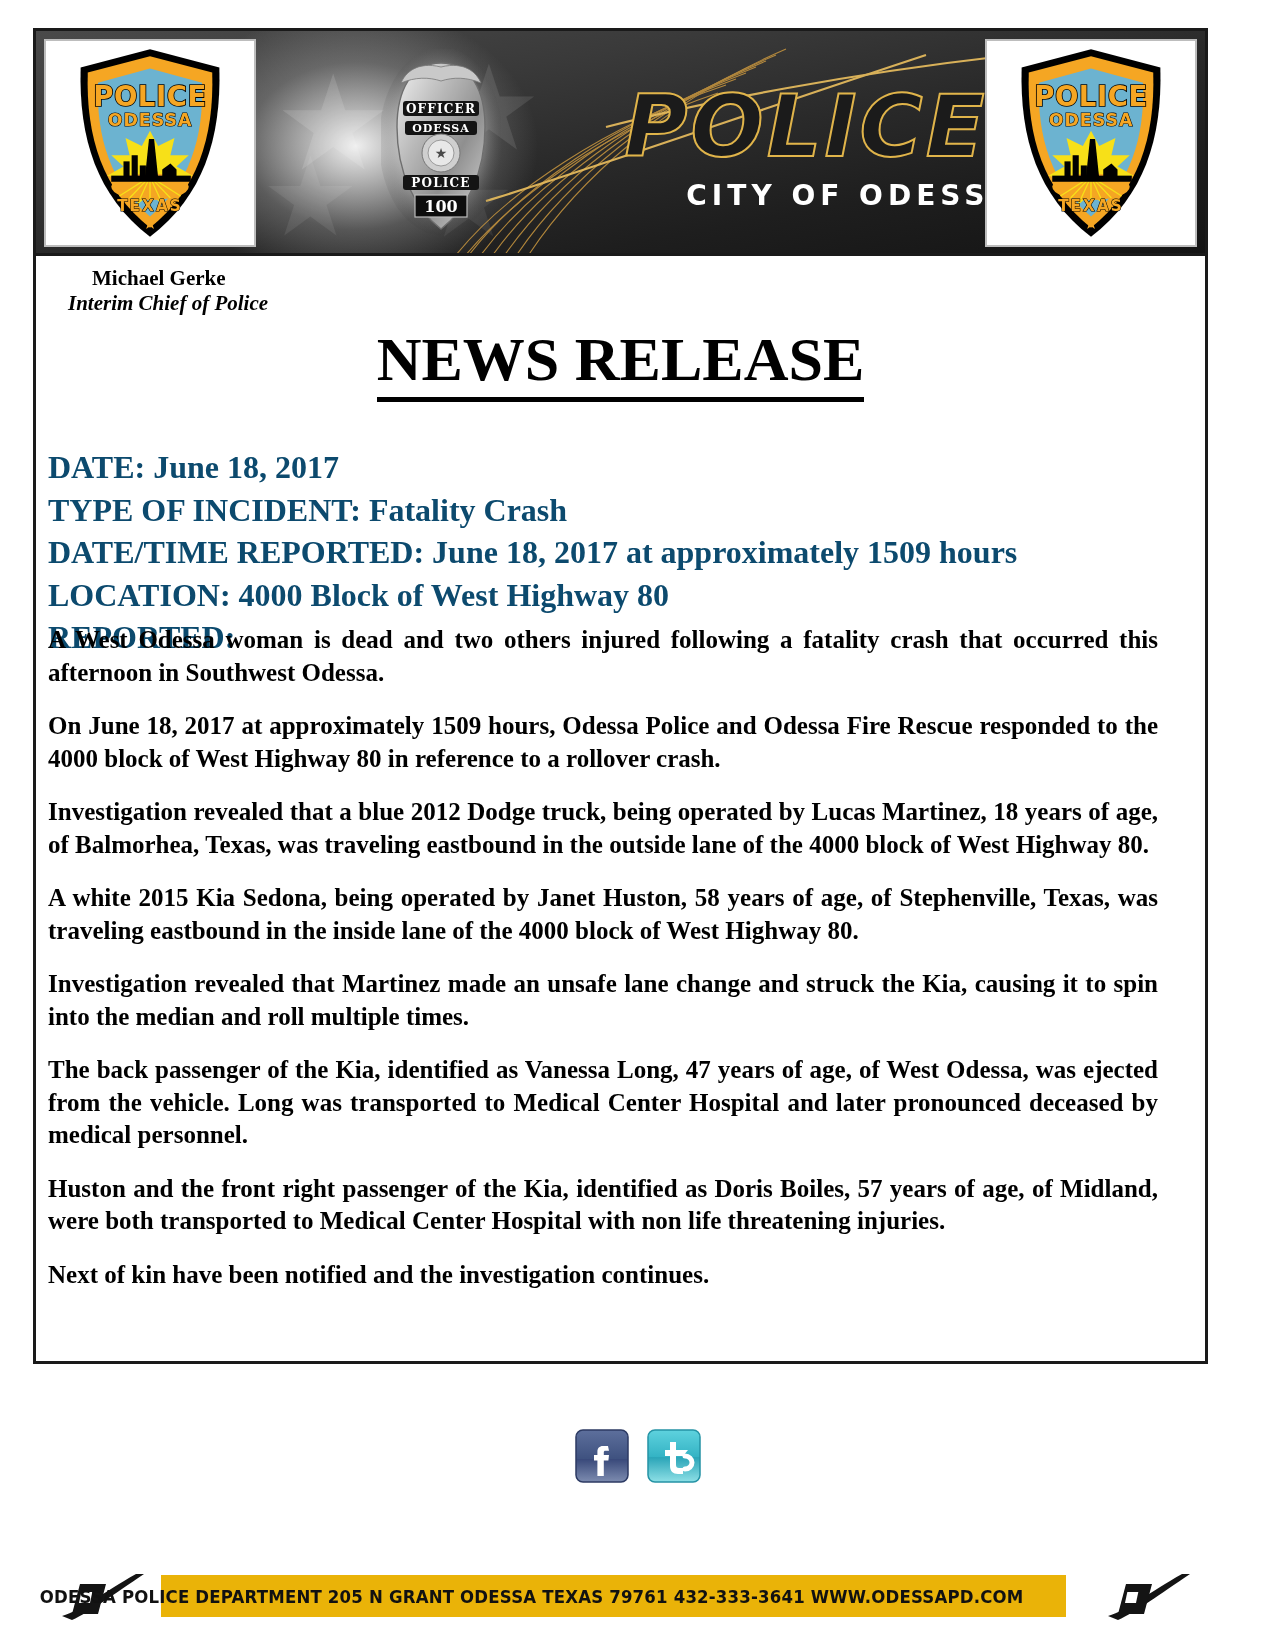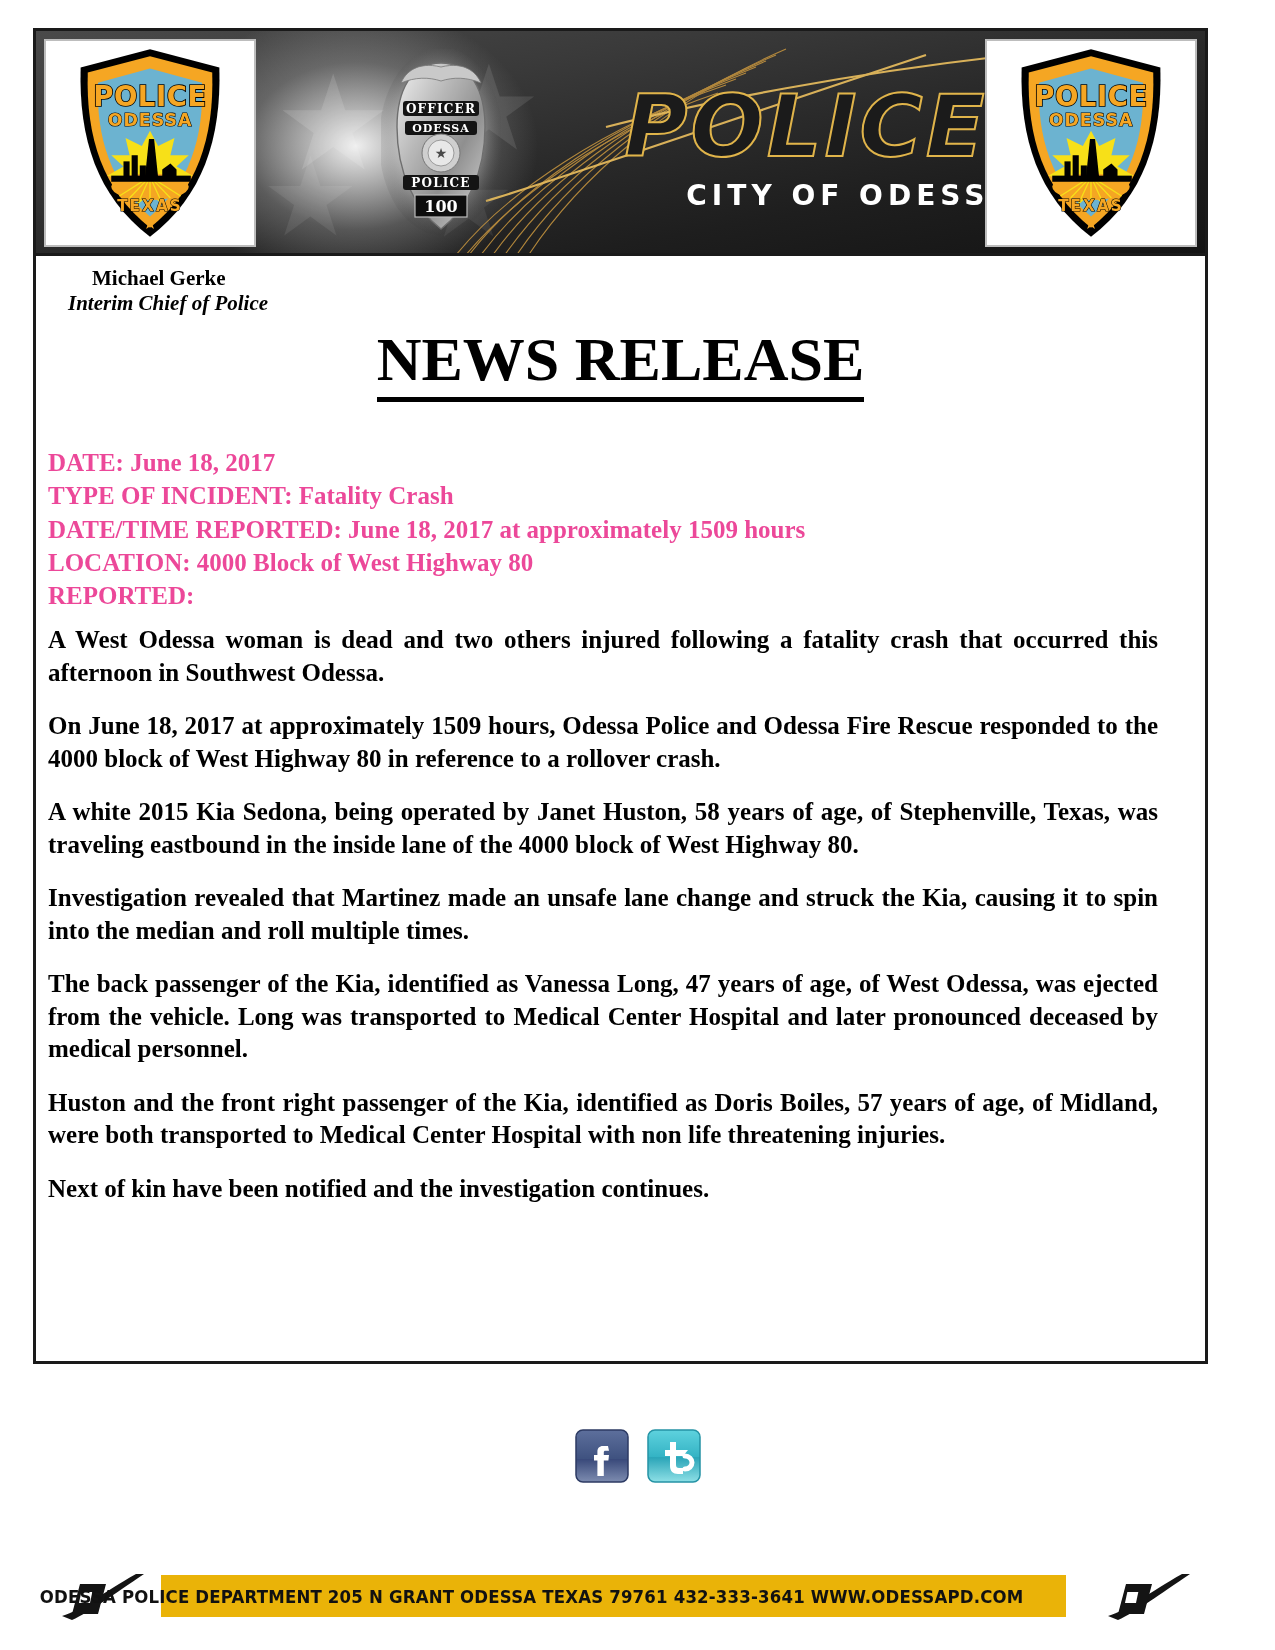--- a/index.html
+++ b/index.html
@@ -156,23 +156,23 @@
     border-bottom: 5px solid #000;
     padding-bottom: 4px;
   }
 
   #meta-block {
     position: absolute;
     left: 12px;
     top: 190px;
     width: 1130px;
     font-weight: bold;
-    font-size: 25px;
+    font-size: 32px;
     line-height: 1.33;
-    color: #ec4899;
+    color: #0c4a6e;
   }
 
   #body-block {
     position: absolute;
     left: 12px;
     top: 368px;
     width: 1125px;
     font-weight: bold;
     font-size: 25px;
     line-height: 1.30;
@@ -373,20 +373,21 @@
       <div>DATE: June 18, 2017</div>
       <div>TYPE OF INCIDENT: Fatality Crash</div>
       <div>DATE/TIME REPORTED: June 18, 2017 at approximately 1509 hours</div>
       <div>LOCATION: 4000 Block of West Highway 80</div>
       <div>REPORTED:</div>
     </div>
 
     <div id="body-block">
       <p>A West Odessa woman is dead and two others injured following a fatality crash that occurred this afternoon in Southwest Odessa.</p>
       <p>On June 18, 2017 at approximately 1509 hours, Odessa Police and Odessa Fire Rescue responded to the 4000 block of West Highway 80 in reference to a rollover crash.</p>
+      <p>Investigation revealed that a blue 2012 Dodge truck, being operated by Lucas Martinez, 18 years of age, of Balmorhea, Texas, was traveling eastbound in the outside lane of the 4000 block of West Highway 80.</p>
       <p>A white 2015 Kia Sedona, being operated by Janet Huston, 58 years of age, of Stephenville, Texas, was traveling eastbound in the inside lane of the 4000 block of West Highway 80.</p>
       <p>Investigation revealed that Martinez made an unsafe lane change and struck the Kia, causing it to spin into the median and roll multiple times.</p>
       <p>The back passenger of the Kia, identified as Vanessa Long, 47 years of age, of West Odessa, was ejected from the vehicle. Long was transported to Medical Center Hospital and later pronounced deceased by medical personnel.</p>
       <p>Huston and the front right passenger of the Kia, identified as Doris Boiles, 57 years of age, of Midland, were both transported to Medical Center Hospital with non life threatening injuries.</p>
       <p>Next of kin have been notified and the investigation continues.</p>
     </div>
   </div>
 
   <div id="social-row">
     <svg class="social-icon" viewBox="0 0 56 56">

